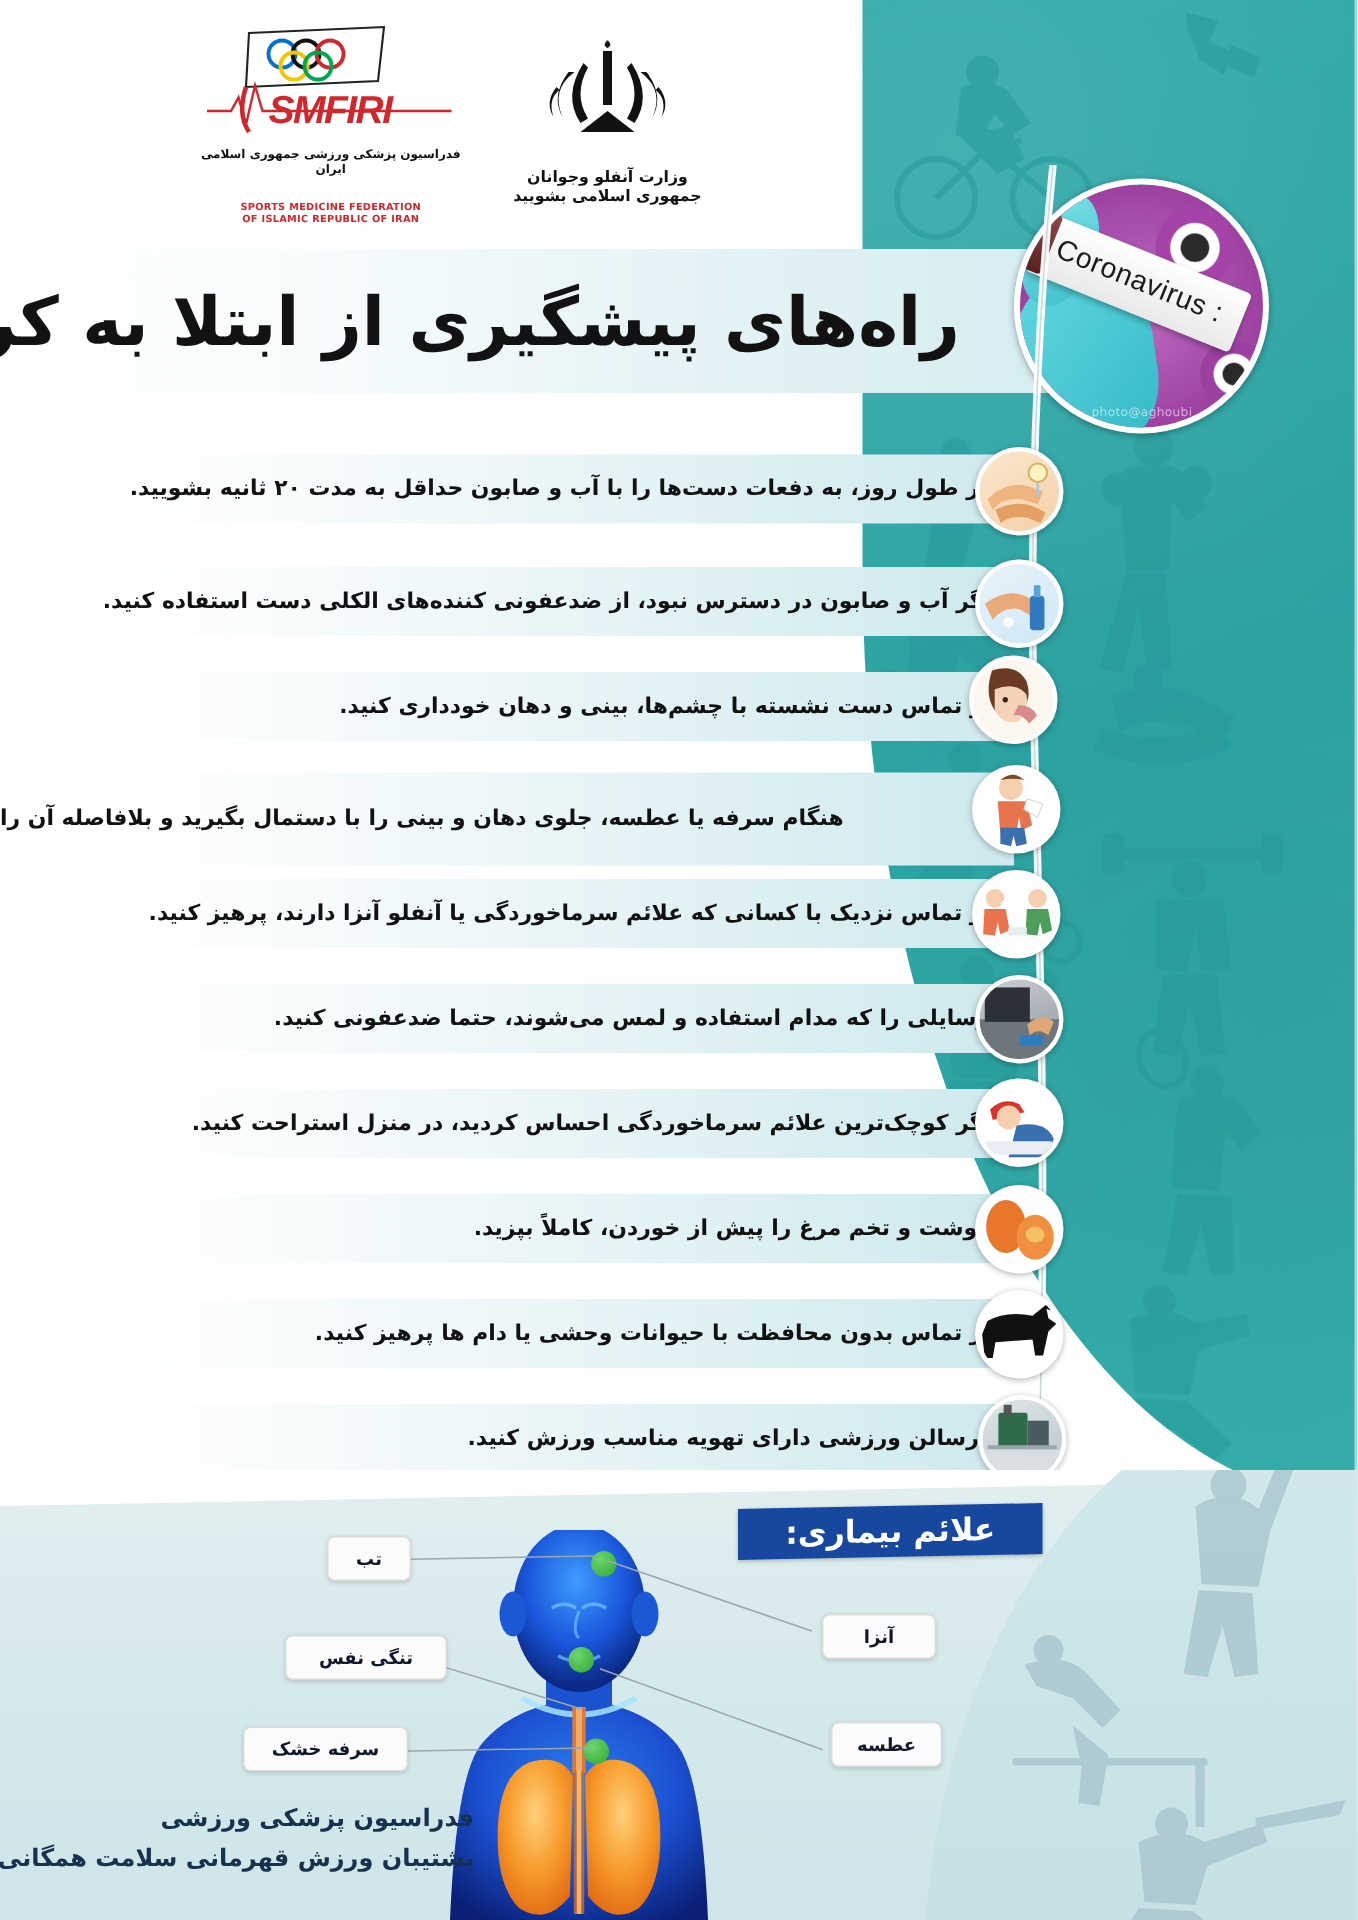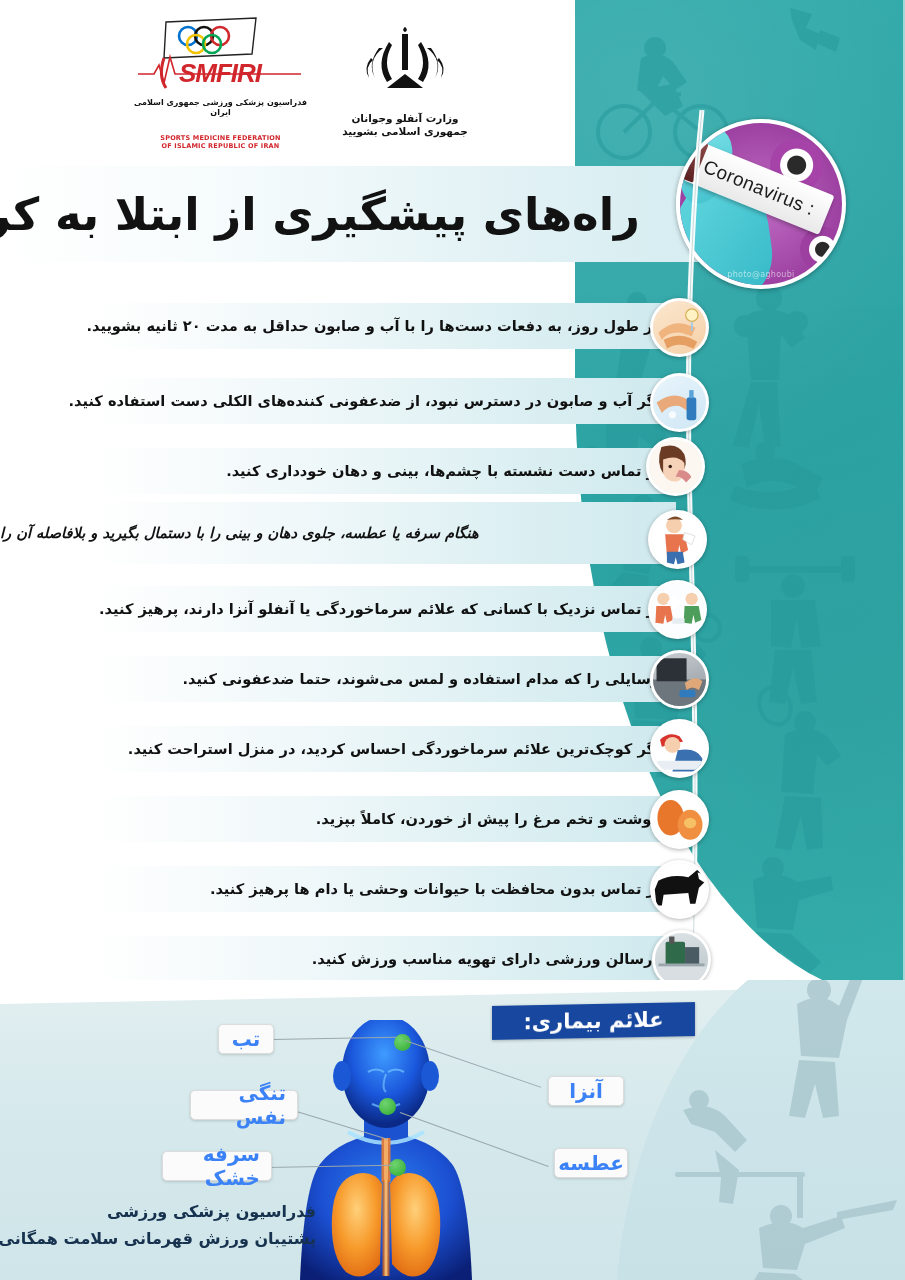--- a/index.html
+++ b/index.html
@@ -153,21 +153,21 @@
     direction:rtl;
     transform:skewY(-1.1deg);
     box-shadow:0 1px 3px rgba(0,0,0,.25);
   }
   .symptom-banner span{font-size:21px;font-weight:bold;color:#ffffff;}
 
   .symptom-label{
     position:absolute;background:#fbfbfb;border:1px solid #dcdcdc;border-radius:5px;
     box-shadow:0 1px 3px rgba(0,0,0,.16);
     display:flex;align-items:center;justify-content:center;
-    direction:rtl;font-size:20px;font-weight:bold;color:#3b82f6;
+    direction:rtl;font-size:12px;font-weight:bold;color:#0f172a;
     height:30px;padding:0 11px;box-sizing:border-box;
   }
   .leader{position:absolute;background:#9aa7ad;height:1px;transform-origin:0 50%;}
 
   .body-fig{position:absolute;left:236px;top:1020px;width:300px;height:260px;}
 
   .dot{position:absolute;width:17px;height:17px;border-radius:50%;
     background:radial-gradient(circle at 35% 32%,#6fd46f,#2fa82f);}
 
   .footer{
@@ -377,21 +377,21 @@
   <div class="tip-icon" style="top:437px;left:646px;">
     <div class="ph" style="background:#fdf7f2;"></div>
     <svg viewBox="0 0 60 60" style="position:absolute;inset:0;">
       <path d="M14 8 q18 -6 26 8 q4 12 -2 20 q-10 10 -22 2 q-8 -12 -2 -30z" fill="#6b3b24"></path>
       <path d="M16 22 q16 -6 24 4 q2 14 -6 20 q-12 4 -18 -8z" fill="#f6d3b8"></path>
       <path d="M34 34 q10 0 14 8 l-6 6 q-6 -8 -12 -6z" fill="#d98a8a"></path>
       <circle cx="24" cy="30" r="2" fill="#3a2218"></circle>
     </svg>
   </div>
 
-  <div class="tip two-line" style="top:502px;width:676px;font-style:italic;">
+  <div class="tip two-line" style="top:515px;width:676px;">
     <div class="tip-bar"></div>
     <div class="tip-text">
       <span>هنگام سرفه یا عطسه، جلوی دهان و بینی را با دستمال بگیرید و بلافاصله  آن را</span>
     </div>
   </div>
   <div class="tip-icon" style="top:510px;left:648px;">
     <div class="ph" style="background:#ffffff;"></div>
     <svg viewBox="0 0 60 60" style="position:absolute;inset:0;">
       <circle cx="26" cy="14" r="9" fill="#f6cfae"></circle>
       <path d="M18 8 q10 -8 18 0 q-8 -2 -18 0z" fill="#7a4a2a"></path>

